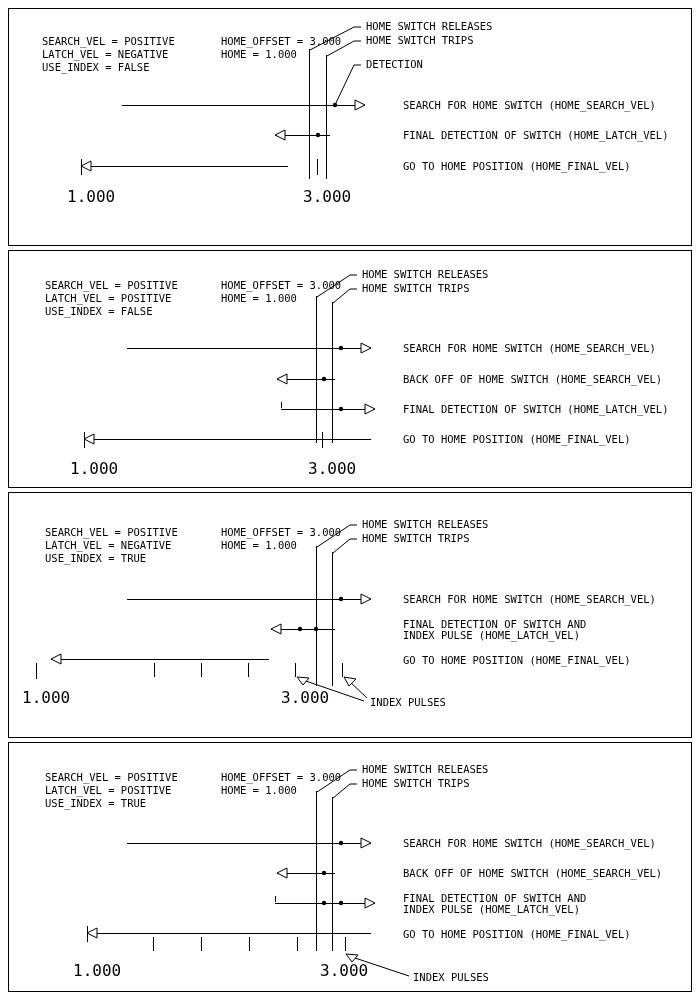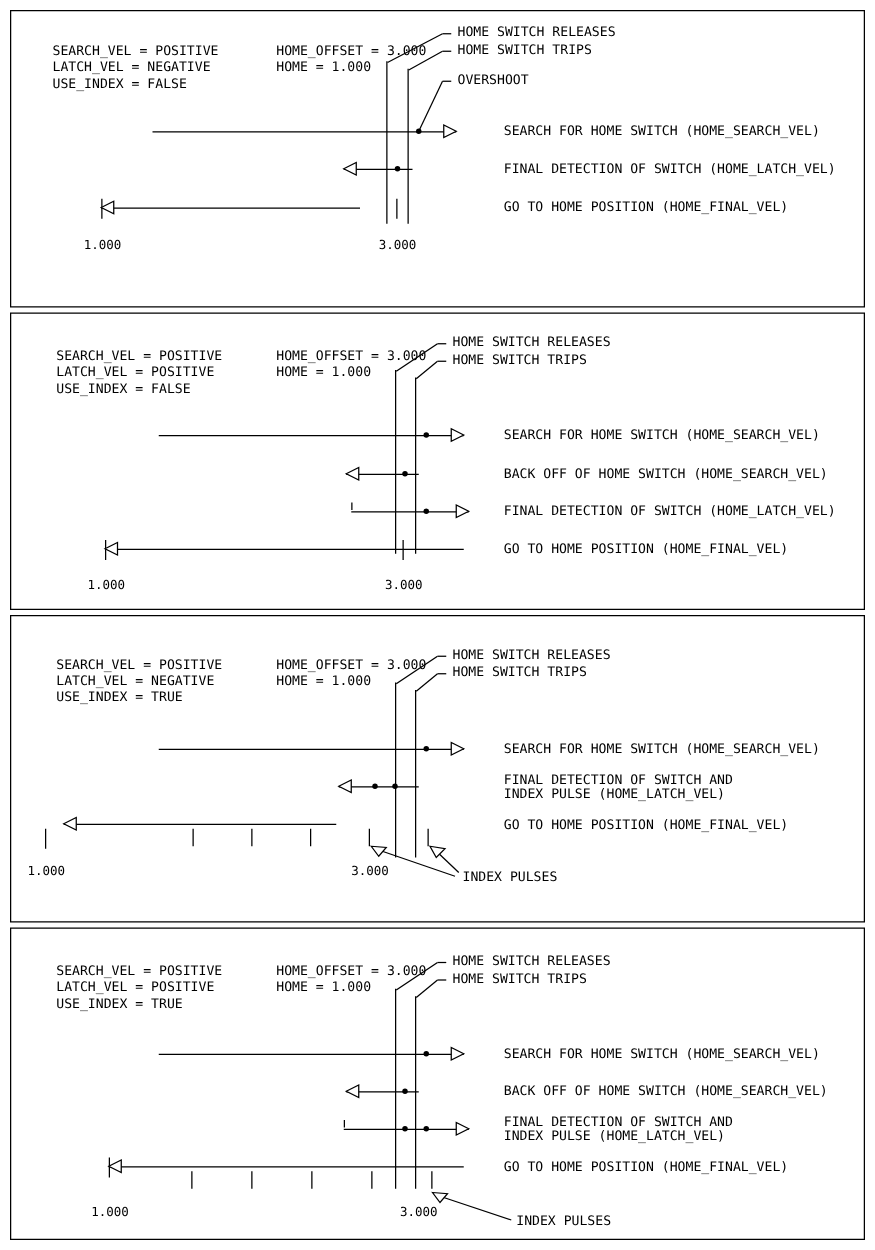--- a/index.html
+++ b/index.html
@@ -30,21 +30,21 @@
 
   .txt{
     position:absolute;
     font-family:"DejaVu Sans Mono", monospace;
     font-size:10.5px;
     line-height:13px;
     white-space:pre;
     letter-spacing:0px;
     color:#000;
   }
-  .txt.sm{font-size:10px;}
+  .txt.sm{font-size:16px;}
   .txt.lbl{font-size:10.5px;}
 
   
   .hline{
     position:absolute;
     height:0;
     border-top:1px solid #000;
   }
   .vline{
     position:absolute;
@@ -102,21 +102,21 @@
         <polygon points="266,126 276,121 276,131"></polygon>
 
         <polygon points="72,157 82,152 82,162"></polygon>
 
         <circle cx="326" cy="96" r="2.2" fill="#000"></circle>
         <circle cx="309" cy="126" r="2.2" fill="#000"></circle>
       </svg>
 
       <div class="txt lbl" style="left:357px;top:11px;">HOME SWITCH RELEASES</div>
       <div class="txt lbl" style="left:357px;top:25px;">HOME SWITCH TRIPS</div>
-      <div class="txt lbl" style="left:357px;top:49px;">OVERSHOOT</div>
+      <div class="txt lbl" style="left:357px;top:49px;">DETECTION</div>
 
       <div class="txt lbl" style="left:394px;top:90px;">SEARCH FOR HOME SWITCH (HOME_SEARCH_VEL)</div>
       <div class="txt lbl" style="left:394px;top:120px;">FINAL DETECTION OF SWITCH (HOME_LATCH_VEL)</div>
       <div class="txt lbl" style="left:394px;top:151px;">GO TO HOME POSITION (HOME_FINAL_VEL)</div>
 
     </div>
   </div>
 
   <div class="panel" id="panel-2">
     <div class="panel-inner">

